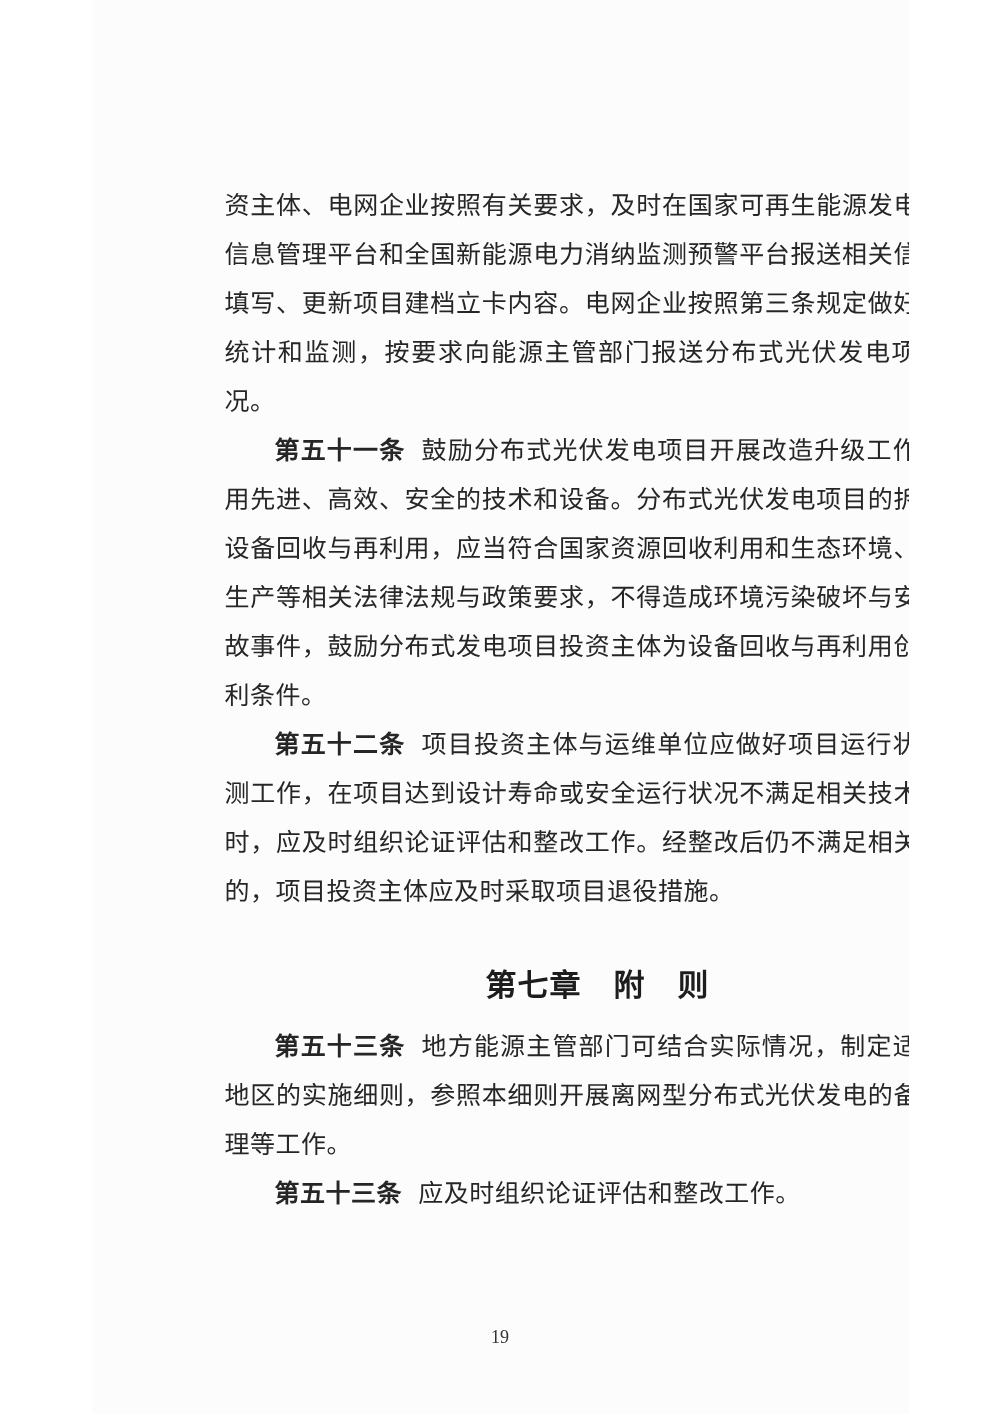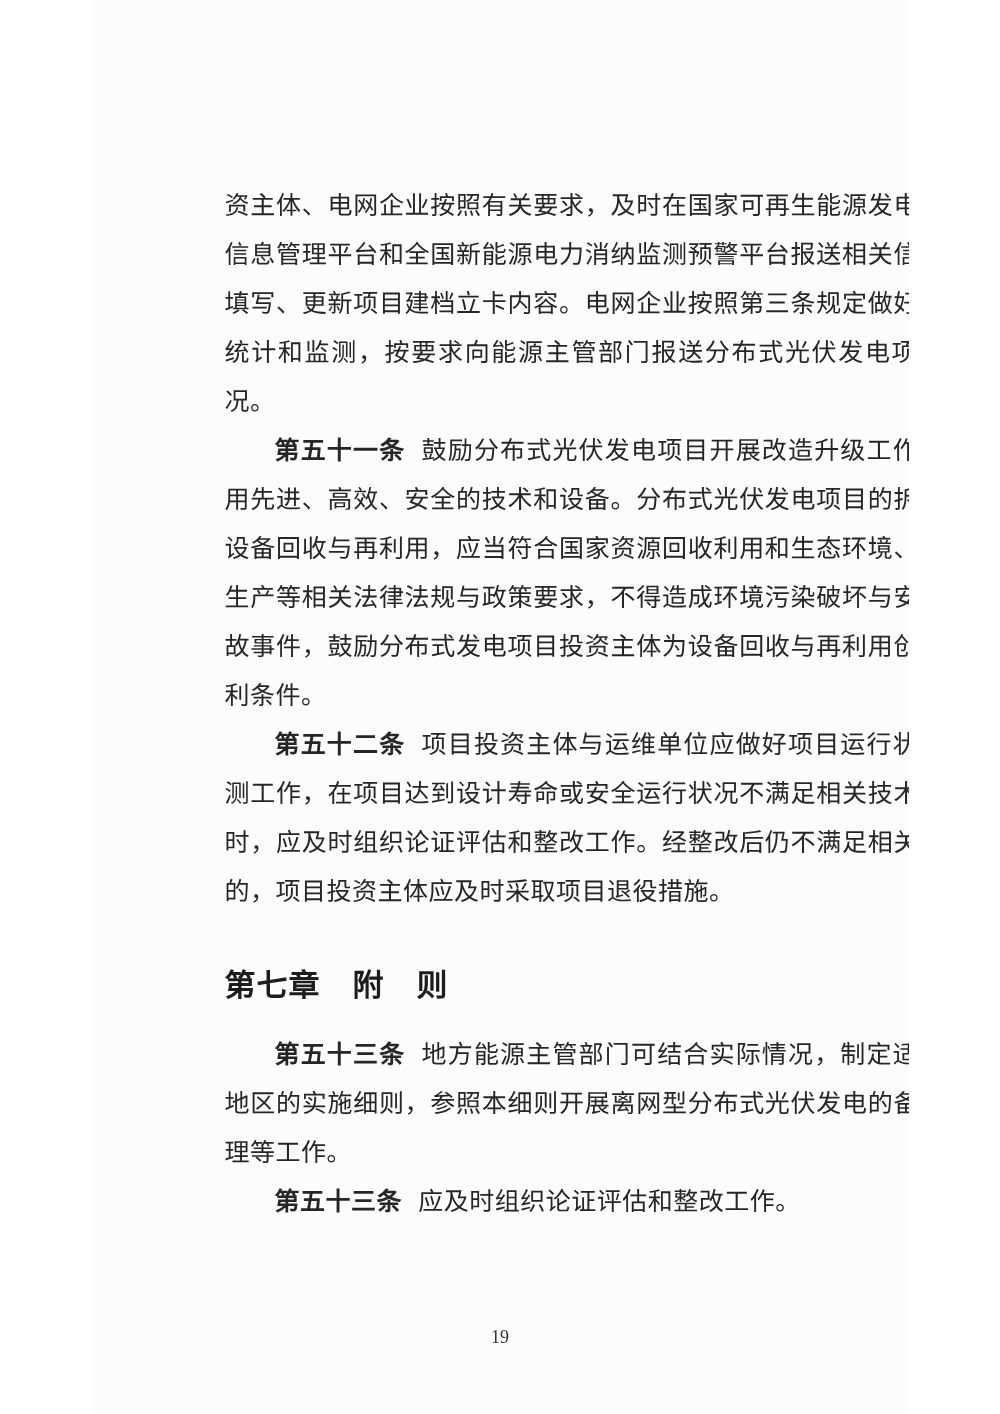--- a/index.html
+++ b/index.html
@@ -32,22 +32,22 @@
     text-indent: 2em;
   }
   .para.flush {
     text-indent: 0;
   }
   .art {
     font-weight: bold;
     margin-right: 0.65em;
   }
   .chapter {
-    margin: 45px 0 20px 0;
-    text-align: left;
+    margin: 45px 0 12px 0;
+    text-align: center;
     text-indent: 0;
     font-family: Liberation Serif, serif;
     font-weight: bold;
     font-size: 31px;
     line-height: 49px;
     color: #1d1d1d;
     letter-spacing: 1px;
   }
   .pageno {
     position: absolute;

